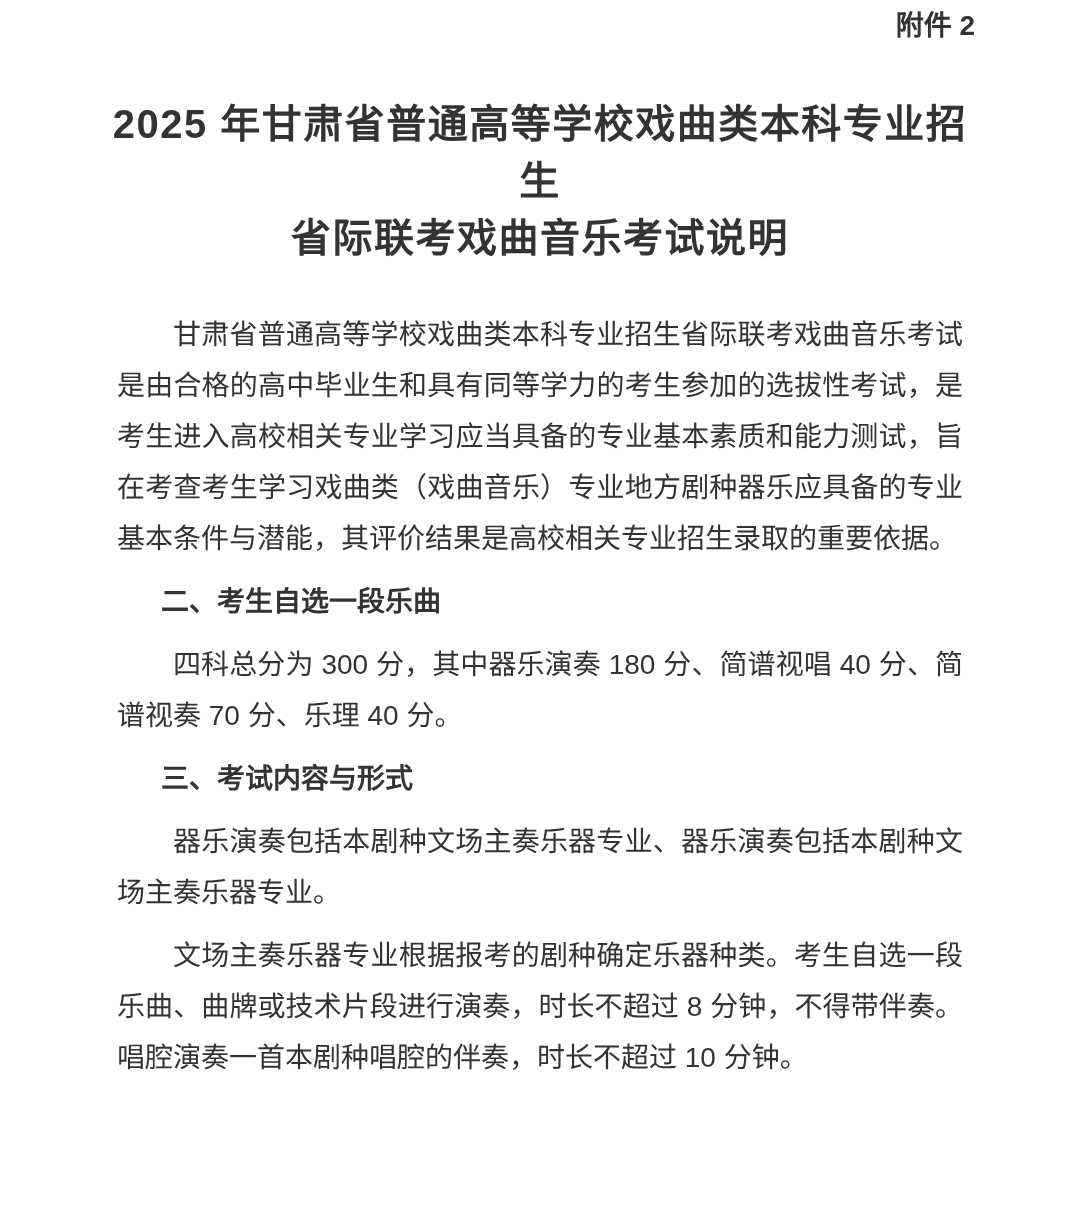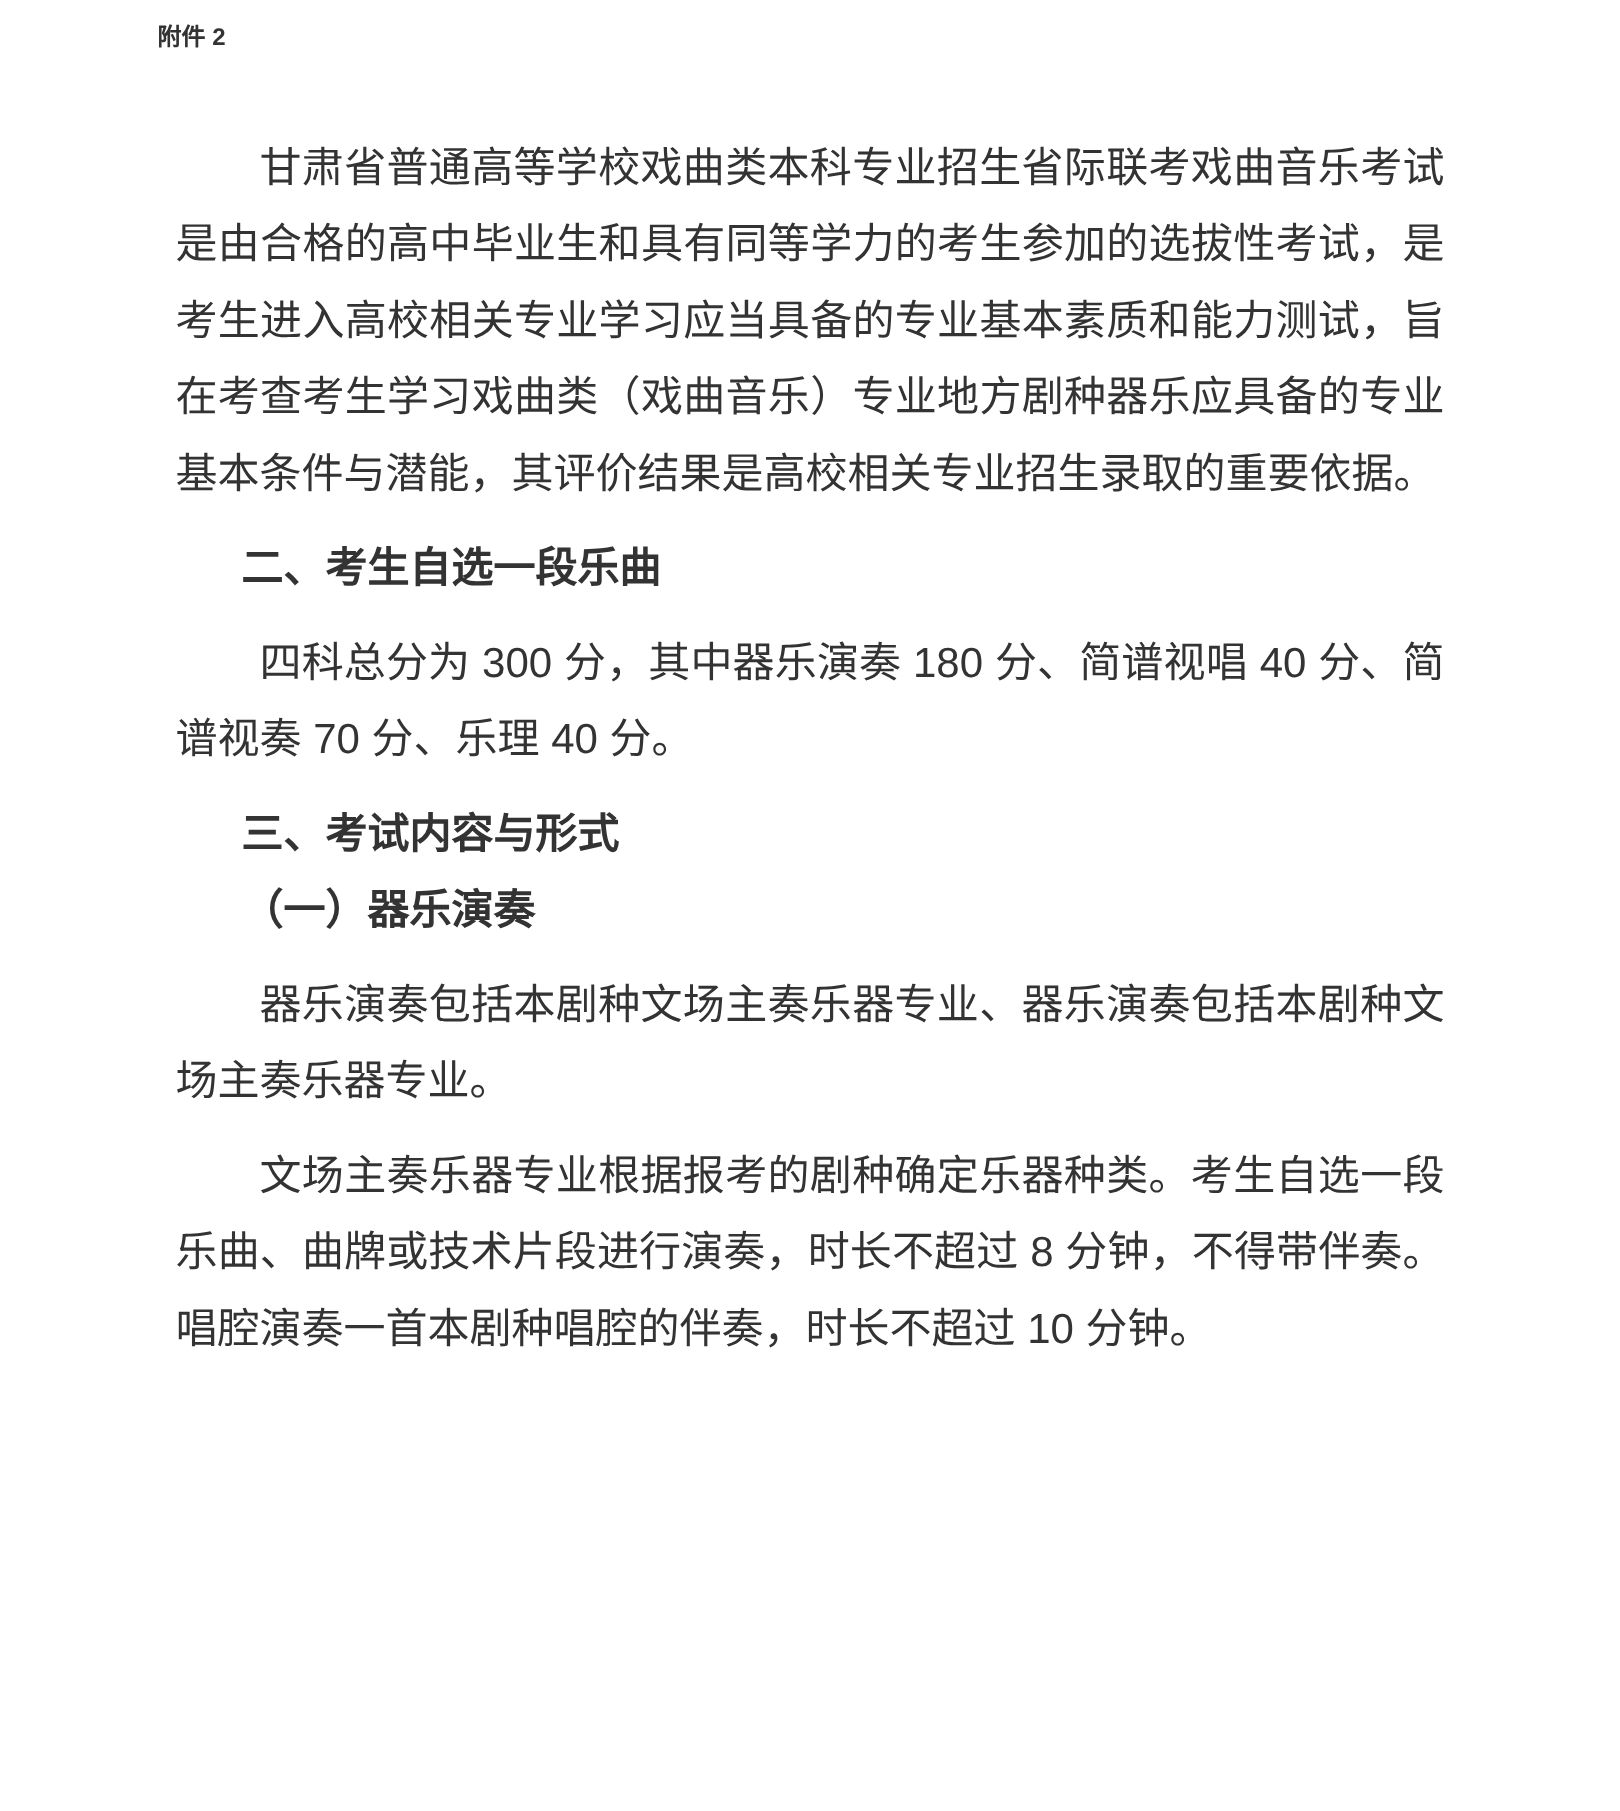--- a/index.html
+++ b/index.html
@@ -12,24 +12,24 @@
     width: 1080px;
     height: 1207px;
     margin: 0 auto;
     padding: 8px 105px 0 105px;
     background: #ffffff;
     color: #333333;
     font-family: "Liberation Sans", "DejaVu Sans", sans-serif;
     overflow: hidden;
   }
   .attachment-label {
-    font-size: 16px;
+    font-size: 28px;
     line-height: 36px;
     font-weight: 700;
-    text-align: left;
+    text-align: right;
   }
   .doc-title {
     margin: 52px 0 0 0;
     font-size: 40px;
     line-height: 57px;
     font-weight: 700;
     text-align: center;
     letter-spacing: 1.5px;
   }
   .doc-title .title-line {
@@ -56,34 +56,37 @@
     text-indent: 2em;
   }
 </style>
 </head>
 <body>
 
 <div class="page">
 
   <div class="attachment-label">附件 2</div>
 
+  <h1 class="doc-title">
+    <span class="title-line">2025 年甘肃省普通高等学校戏曲类本科专业招生</span>
+    <span class="title-line">省际联考戏曲音乐考试说明</span>
+  </h1>
 
   <div class="doc-body">
 
 
     <p class="para">甘肃省普通高等学校戏曲类本科专业招生省际联考戏曲音乐考试是由合格的高中毕业生和具有同等学力的考生参加的选拔性考试，是考生进入高校相关专业学习应当具备的专业基本素质和能力测试，旨在考查考生学习戏曲类（戏曲音乐）专业地方剧种器乐应具备的专业基本条件与潜能，其评价结果是高校相关专业招生录取的重要依据。</p>
 
 
     <h2 class="sec-heading">二、考生自选一段乐曲</h2>
 
 
     <p class="para">四科总分为 300 分，其中器乐演奏 180 分、简谱视唱 40 分、简谱视奏 70 分、乐理 40 分。</p>
 
     <h2 class="sec-heading">三、考试内容与形式</h2>
 
-    <h3 class="sec-subheading">（一）器乐演奏</h3>
 
     <p class="para">器乐演奏包括本剧种文场主奏乐器专业、器乐演奏包括本剧种文场主奏乐器专业。</p>
 
     <p class="para">文场主奏乐器专业根据报考的剧种确定乐器种类。考生自选一段乐曲、曲牌或技术片段进行演奏，时长不超过 8 分钟，不得带伴奏。唱腔演奏一首本剧种唱腔的伴奏，时长不超过 10 分钟。</p>
 
   </div>
 </div>
 
 </body></html>

